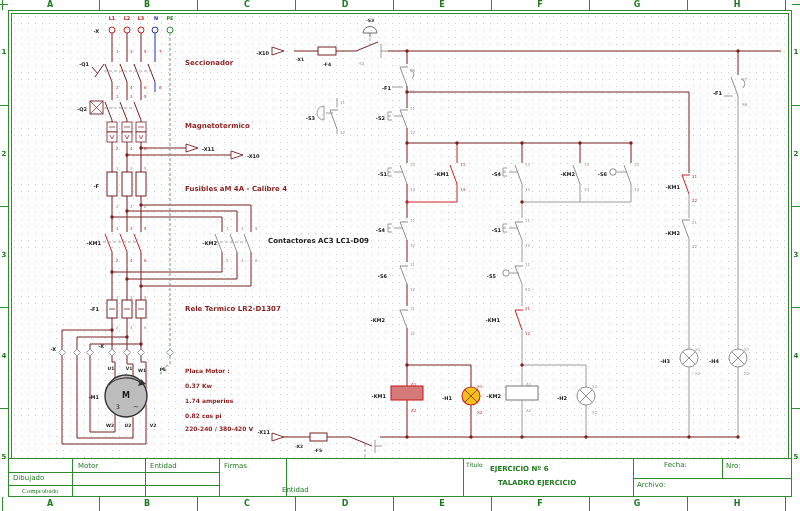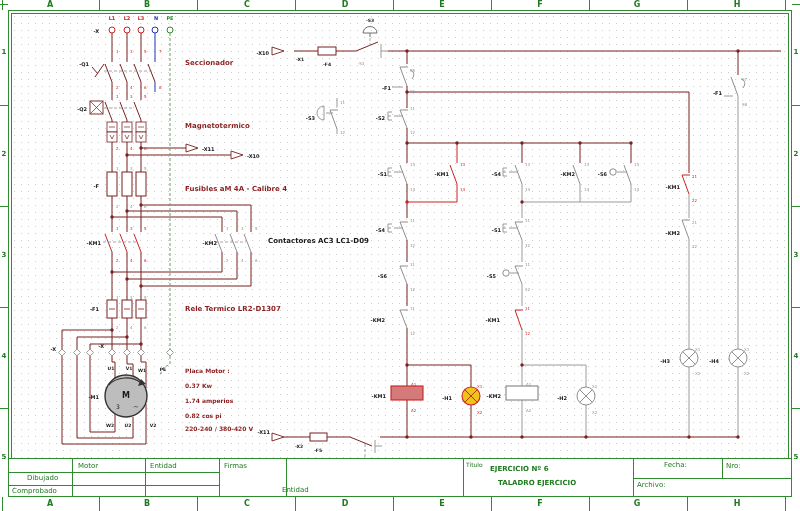--- a/index.html
+++ b/index.html
@@ -44,22 +44,22 @@
   <div class="tbline-v" style="left:455px;"></div>
   <div class="tbline-v" style="left:625px;"></div>
   <div class="tbline-v" style="left:714px;height:19px;"></div>
   <div class="tbline-h" style="top:13px;left:0;width:211px;"></div>
   <div class="tbline-h" style="top:26px;left:0;width:211px;"></div>
   <div class="tbline-h" style="top:19px;left:625px;width:158px;"></div>
   <span class="tbtext" style="left:70px;top:3px;">Motor</span>
   <span class="tbtext" style="left:142px;top:3px;">Entidad</span>
   <span class="tbtext" style="left:216px;top:3px;">Firmas</span>
   <span class="tbtext" style="left:274px;top:3px;margin-top:24px;">Entidad</span>
-  <span class="tbtext" style="left:19px;top:15px;">Dibujado</span>
-  <span class="tbtext" style="left:4px;top:28px;">Comprobado</span>
+  <span class="tbtext" style="left:5px;top:15px;">Dibujado</span>
+  <span class="tbtext" style="left:14px;top:28px;font-family:Liberation Serif, serif;">Comprobado</span>
   <span class="tbtext" style="left:458px;top:2px;font-size:6px;">Titulo</span>
   <span class="tbtext b" style="left:482px;top:6px;">EJERCICIO Nº 6</span>
   <span class="tbtext b" style="left:490px;top:20px;">TALADRO EJERCICIO</span>
   <span class="tbtext" style="left:629px;top:2px;margin-left:27px;">Fecha:</span>
   <span class="tbtext" style="left:718px;top:3px;text-align:right;">Nro:</span>
   <span class="tbtext" style="left:629px;top:22px;">Archivo:</span>
 </div>
 
 <svg id="schem" width="800" height="511" viewBox="0 0 800 511">
 

